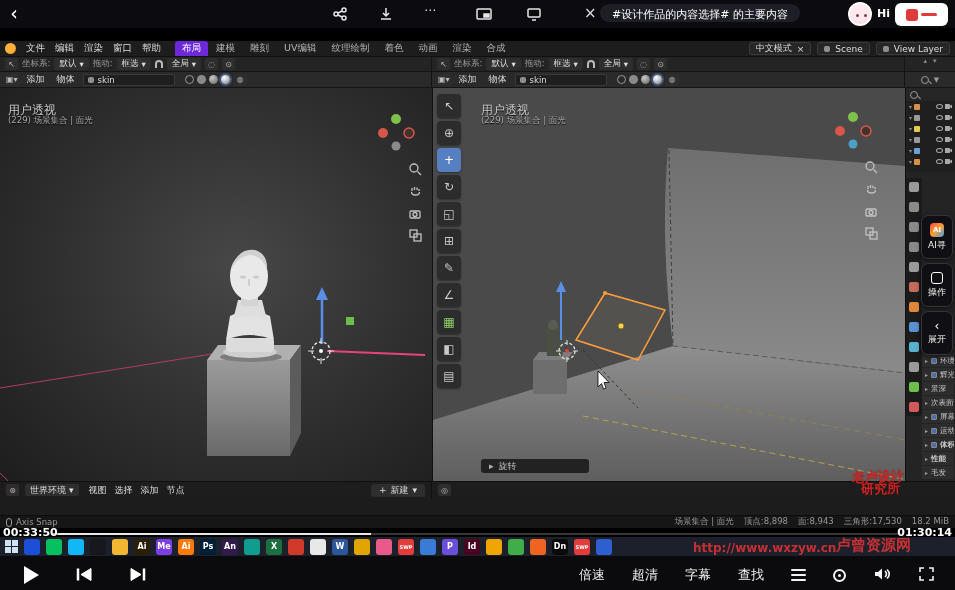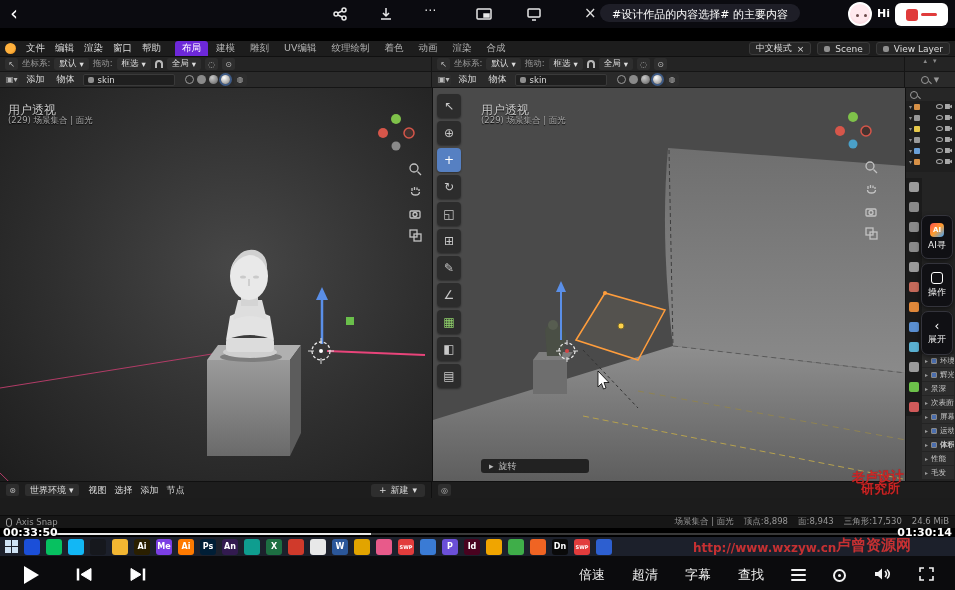--- a/index.html
+++ b/index.html
@@ -577,21 +577,21 @@
           <span class="sec" style="display: flex;">
             <span class="caret">▸</span>
             <span class="chk"></span>
             <span>运动模糊</span>
           </span>
           <span class="sec" style="display: flex; font-weight: bold;">
             <span class="caret">▸</span>
             <span class="chk"></span>
             <span>体积</span>
           </span>
-          <span class="sec" style="display: flex;">
+          <span class="sec" style="display: flex; font-weight: bold;">
             <span class="caret">▸</span>
             <span>性能</span>
           </span>
           <span class="sec" style="display: flex;">
             <span class="caret">▸</span>
             <span>毛发</span>
           </span>
         </div>
     </div>
   </div>
@@ -635,21 +635,21 @@
   <div class="abs editor-gap"></div>
 
   <div class="abs statusbar">
     <span class="mouse-ico"></span>
     <span>Axis Snap</span>
     <span class="stats">
       <span>场景集合 | 面光</span>
       <span>顶点:8,898</span>
       <span>面:8,943</span>
       <span>三角形:17,530</span>
-      <span>24.6 MiB</span>
+      <span>18.2 MiB</span>
     </span>
   </div>
 
   <div class="abs studio">
     <div>老卢设计</div>
     <div style="padding-left:9px">研究所</div>
   </div>
 
   <div class="abs time-l">00:33:50</div>
   <div class="abs time-r">01:30:14</div>

